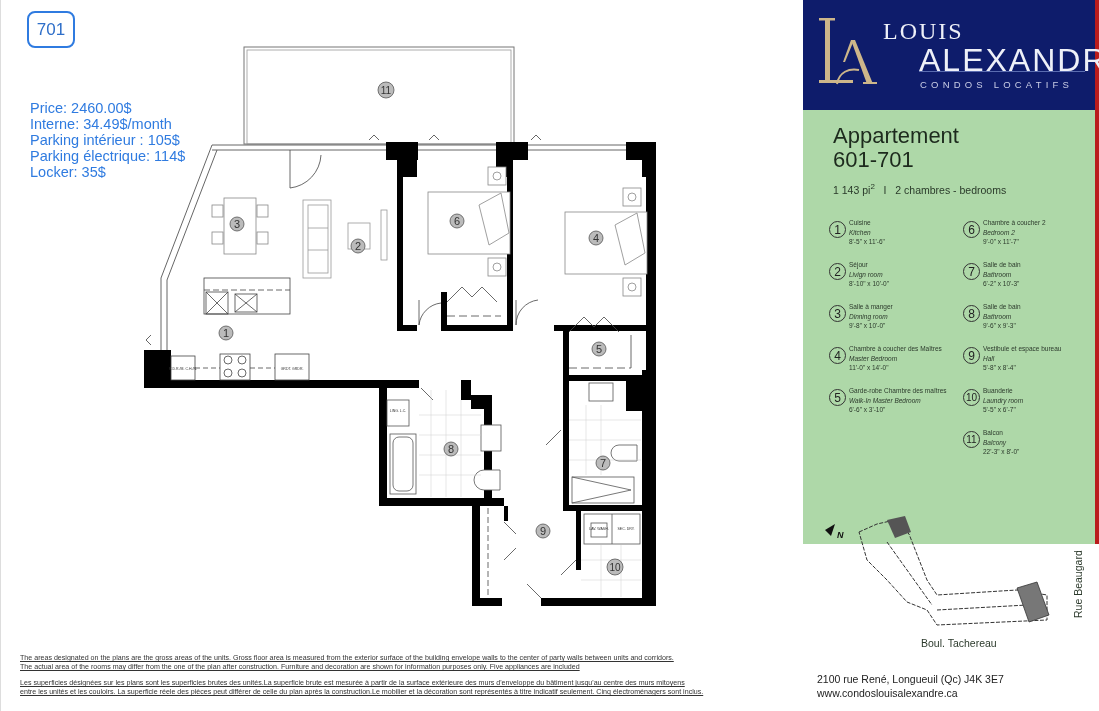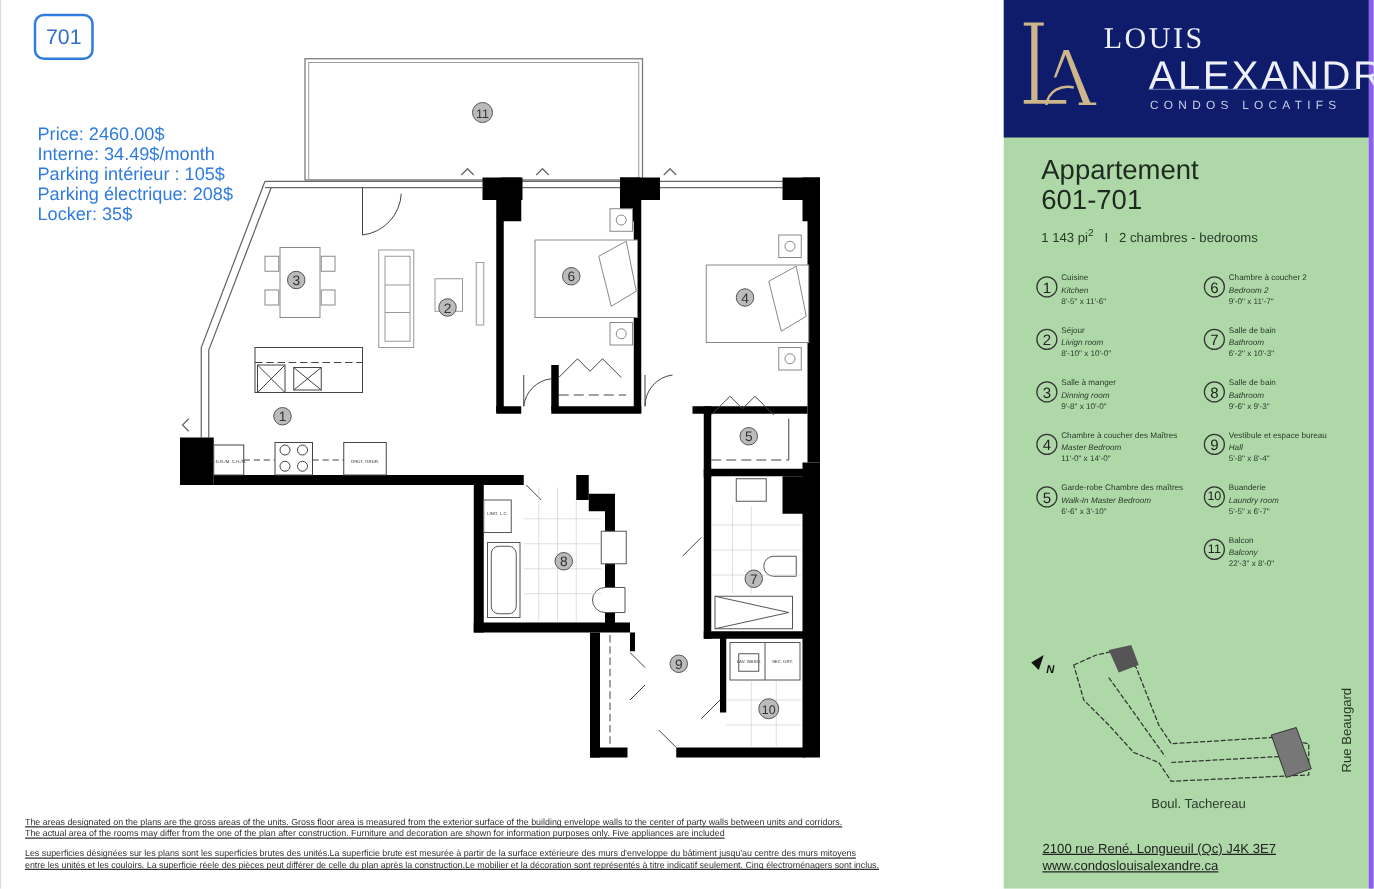--- a/index.html
+++ b/index.html
@@ -13,21 +13,21 @@
     display: flex; align-items: center; justify-content: center; }
 
   .pricing { position: absolute; left: 13px; top: 100px; color: #2f7be0; font-size: 14.5px; line-height: 16px; margin-left: 16px; }
   .pricing div { white-space: nowrap; }
 
   .plan { position: absolute; left: 0; top: 0; }
 
   .disclaimer { position: absolute; left: 19px; top: 654px; width: 760px; font-size: 7.1px; line-height: 9px; color: #333; }
   .disclaimer p { text-decoration: underline; margin-bottom: 7px; white-space: nowrap; }
 
-  .right { position: absolute; left: 803px; top: 0; width: 296px; height: 711px; background: #aed8a8; border-right: 4px solid #8b5cf6; }
+  .right { position: absolute; left: 803px; top: 0; width: 296px; height: 544px; background: #aed8a8; border-right: 4px solid #b91c1c; }
   .brand { position: absolute; left: 0; top: 0; width: 292px; height: 110px; background: #0e1c6b; }
   .brand .mono { position: absolute; left: 12px; top: 12px; }
   .brand .name1 { position: absolute; left: 80px; top: 18px; color: #eef0f8; font-family: "Liberation Serif", serif; font-size: 24px; letter-spacing: 2px; }
   .brand .name2 { position: absolute; left: 116px; top: 42px; color: #eef0f8; font-family: Liberation Sans, sans-serif; font-size: 32px; letter-spacing: 2px; }
   .brand .rule { position: absolute; left: 116px; top: 71px; width: 166px; height: 1px; background: #5a6cb0; }
   .brand .tag { position: absolute; left: 117px; top: 79px; color: #c9cde6; font-size: 9.5px; letter-spacing: 4.2px; }
 
   .apt-title { position: absolute; left: 30px; top: 124px; font-size: 22px; line-height: 24px; color: #1d2a1d; }
   .apt-meta { position: absolute; left: 30px; top: 182px; font-size: 10.5px; color: #2a3a2a; white-space: nowrap; }
   .apt-meta sup { font-size: 8px; }
@@ -35,36 +35,36 @@
   .legend { position: absolute; top: 218px; }
   .legend .item { position: relative; height: 42px; }
   .legend .num { position: absolute; left: 0; top: 3px; width: 17px; height: 17px; border: 1.3px solid #333; border-radius: 50%;
     display: flex; align-items: center; justify-content: center; font-size: 12px; color: #222; background: transparent; }
   .legend .txt { position: absolute; left: 20px; top: 0; font-size: 6.5px; line-height: 9.5px; color: #2c3a2c; white-space: nowrap; }
   .legend .txt i { font-style: italic; }
 
   .site { position: absolute; left: 14px; top: 510px; }
   .street1 { position: absolute; left: 133px; top: 637px; font-size: 10.5px; color: #2c3a2c; }
   .street2 { position: absolute; left: 1066px; top: 565px; font-size: 10.5px; color: #2c3a2c; transform: rotate(-90deg); transform-origin: left top; white-space: nowrap; }
-  .addr { position: absolute; left: 31px; top: 672px; font-size: 10.5px; line-height: 14px; color: #222; text-decoration: underline; }
+  .addr { position: absolute; left: 14px; top: 672px; font-size: 10.5px; line-height: 14px; color: #222; }
 </style>
 </head>
 <body>
 
 <div class="left">
 
   <div class="unit-badge">
     <span>701</span>
   </div>
 
   <div class="pricing">
     <div>Price: 2460.00$</div>
     <div>Interne: 34.49$/month</div>
     <div>Parking intérieur : 105$</div>
-    <div>Parking électrique: 208$</div>
+    <div>Parking électrique: 114$</div>
     <div>Locker: 35$</div>
   </div>
 
   <svg class="plan" width="803" height="640" viewBox="0 0 803 640" font-family="Liberation Sans, sans-serif">
 
     <g>
       <rect x="243" y="47" width="270" height="97" fill="none" stroke="#777" stroke-width="1"></rect>
       <rect x="246" y="50" width="264" height="94" fill="none" stroke="#999" stroke-width="0.8"></rect>
     </g>
 

